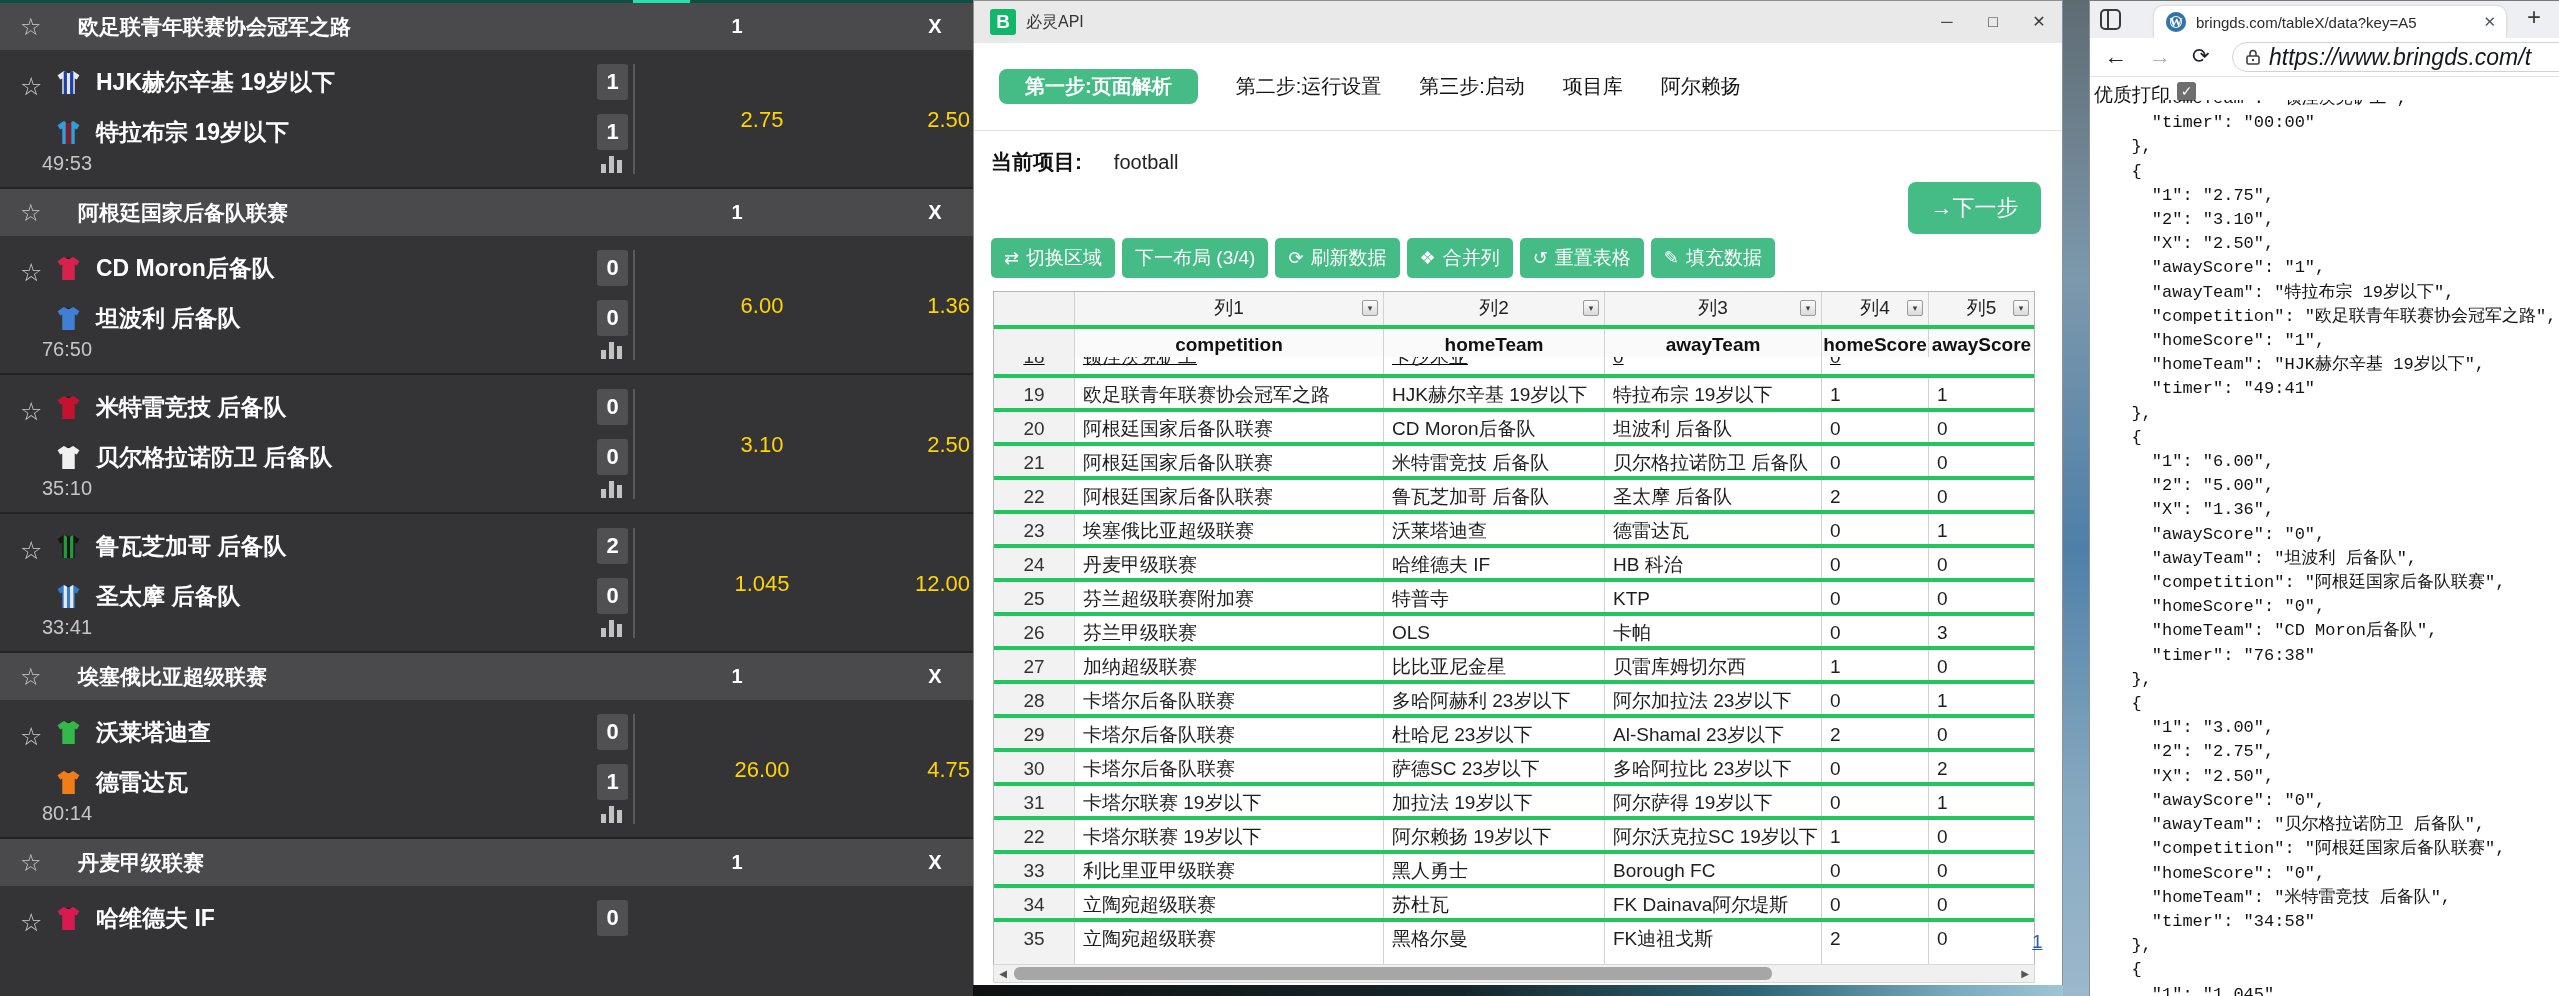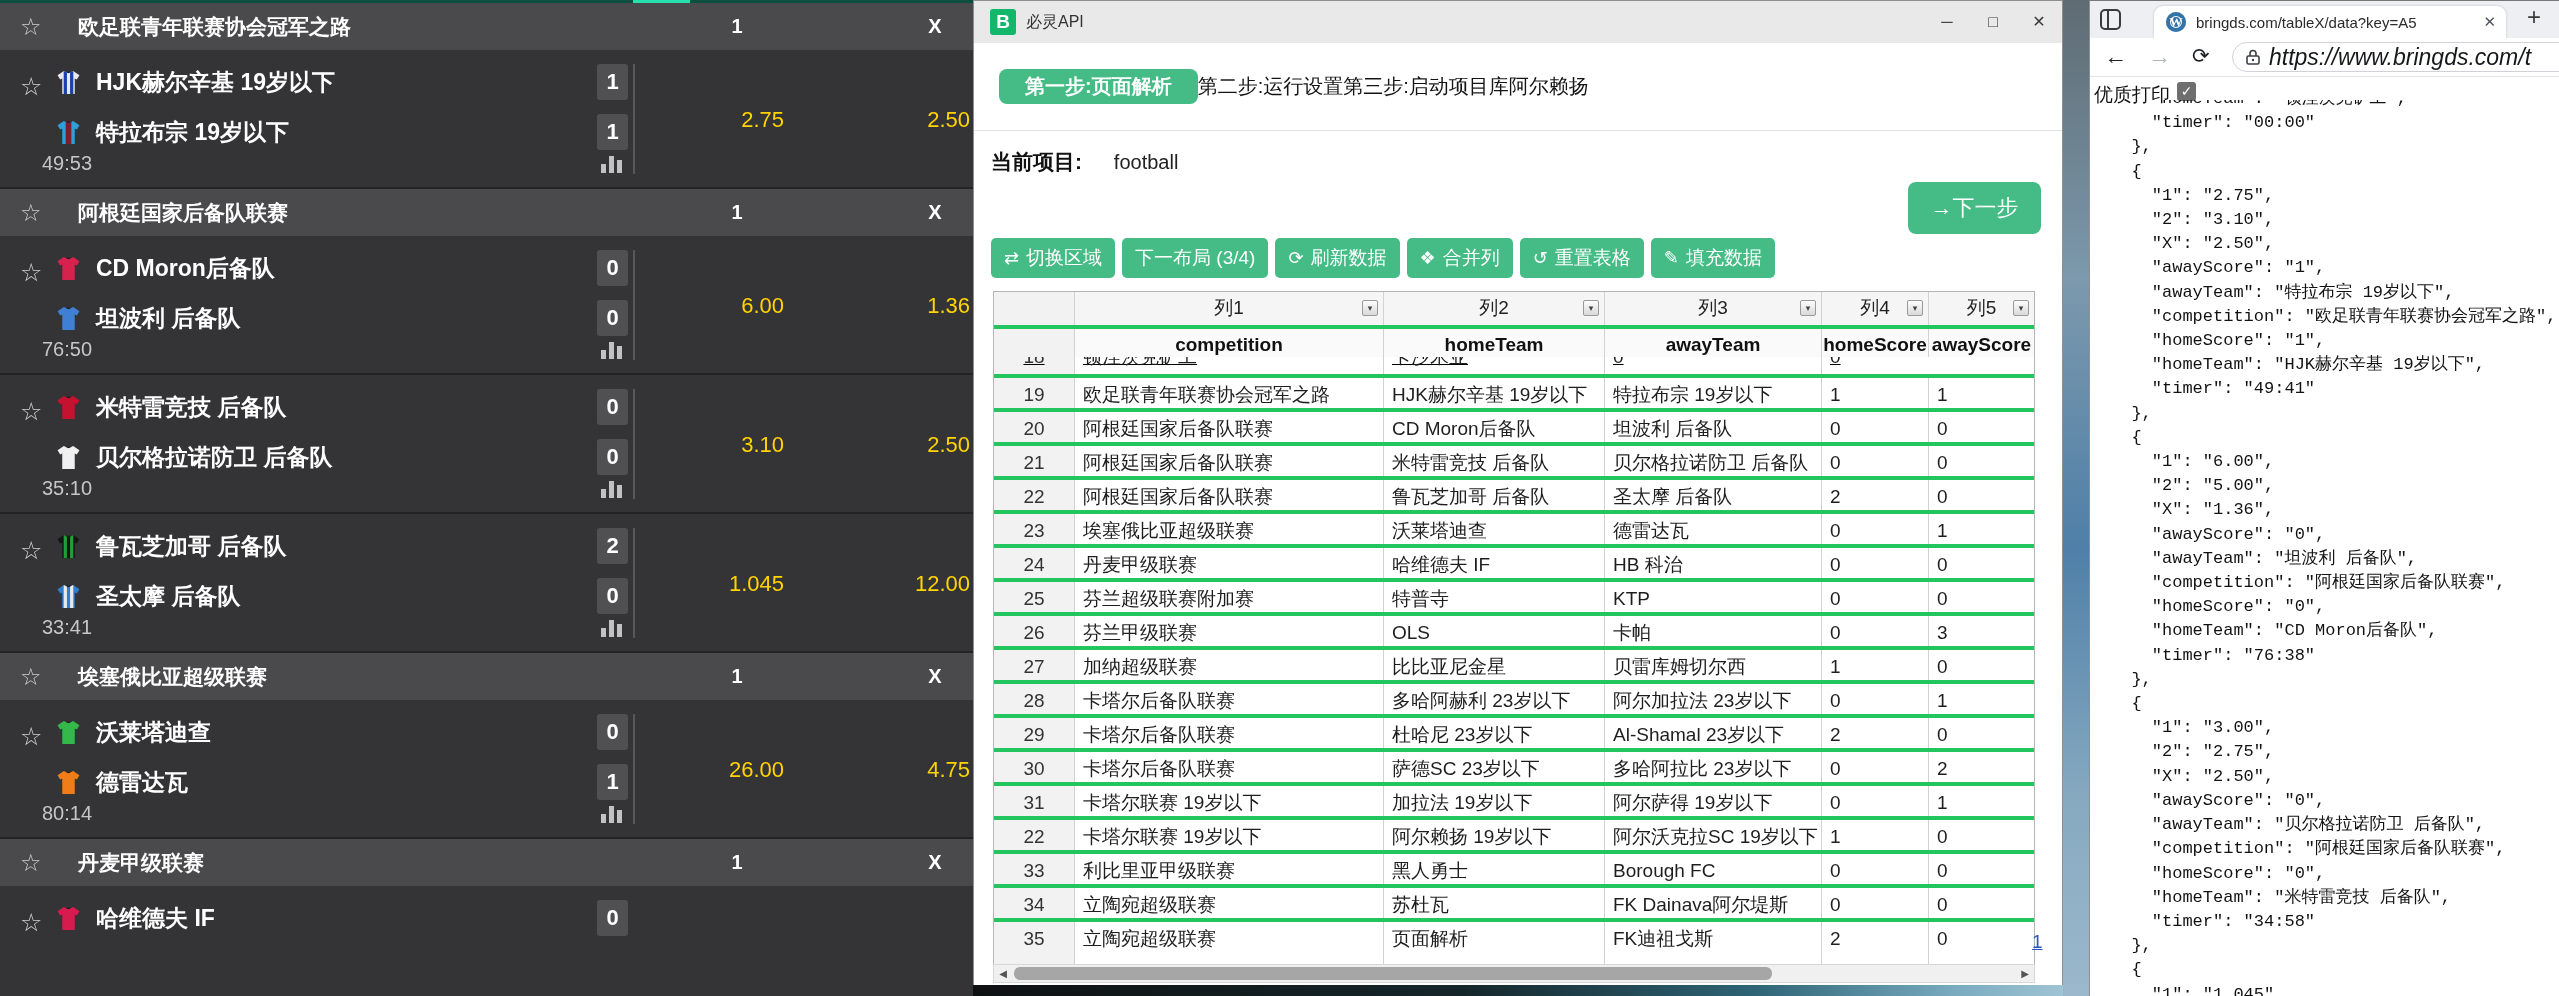--- a/index.html
+++ b/index.html
@@ -24,34 +24,34 @@
   .team svg{width:25px;height:25px;flex:0 0 auto;}
   .team .tname{margin-left:15px;color:#fff;font-weight:bold;font-size:23px;white-space:nowrap;}
   .score{position:absolute;left:597px;width:31px;height:36px;background:#505053;border-radius:3px;color:#fff;
          font-weight:bold;font-size:22px;text-align:center;line-height:36px;}
   .score.s1{top:14px}.score.s2{top:64px}
   .vline{position:absolute;left:633px;top:14px;height:110px;width:2px;background:#58585b;}
   .mtime{position:absolute;left:42px;bottom:12px;color:#c6c6c6;font-size:20px;}
   .statsicon{position:absolute;left:601px;bottom:14px;height:20px;display:flex;align-items:flex-end;gap:3px;}
   .statsicon i{display:block;background:#c2c2c2;width:5px;}
   .odd{position:absolute;top:50px;height:40px;line-height:40px;color:#ffd400;font-size:22px;}
-  .odd.o1{left:704px;width:80px;text-align:right;}
+  .odd.o1{left:722px;width:80px;text-align:center;}
   .odd.ox{left:900px;width:70px;text-align:right;}
   .match.clipped{height:100px;overflow:hidden;border-bottom:none;}
 
   
   .app-window{position:absolute;left:973px;top:0;width:1090px;height:985px;background:#fff;border:1px solid #8f8f8f;border-bottom:none;}
   .titlebar{height:42px;background:#e9e9e9;position:relative;display:flex;align-items:center;}
   .app-logo{margin-left:16px;width:26px;height:26px;background:#12b76a;border-radius:3px;color:#fff;font-weight:bold;
             font-size:19px;text-align:center;line-height:26px;}
   .apptitle{margin-left:10px;font-size:16px;color:#333;}
   .winctls{margin-left:auto;display:flex;}
   .winctl{width:46px;height:42px;text-align:center;line-height:42px;font-size:16px;color:#3a3a3a;}
   .tabs{height:88px;border-bottom:1px solid #e2e2e2;display:flex;align-items:center;padding-left:25px;}
-  .tab{font-size:20px;color:#141414;white-space:nowrap;}
+  .tab{font-size:20px;color:#141414;margin-left:38px;white-space:nowrap;}
   .tab.active{margin-left:0;background:#45bc86;color:#fff;font-weight:bold;padding:4px 26px;border-radius:8px;}
   .project-row{position:absolute;top:147px;left:17px;font-size:21px;color:#111;}
   .plabel{font-weight:bold;}
   .pvalue{margin-left:26px;font-size:20px;color:#222;}
   .next-btn{position:absolute;top:181px;right:21px;width:133px;height:52px;background:#45bc86;border:none;border-radius:8px;
             color:#fff;font-size:22px;font-family:inherit;}
   .toolbar{position:absolute;top:237px;left:17px;display:flex;gap:7px;}
   .tbtn{height:40px;background:#45bc86;border:none;border-radius:5px;color:#fff;font-size:19px;padding:0 13px;
         display:flex;align-items:center;font-family:inherit;white-space:nowrap;}
   .tbtn .tico{margin-right:7px;font-size:18px;}
@@ -574,21 +574,21 @@
           <div class="td num">34</div>
           <div class="td">立陶宛超级联赛</div>
           <div class="td">苏杜瓦</div>
           <div class="td">FK Dainava阿尔堤斯</div>
           <div class="td">0</div>
           <div class="td">0</div>
         </div>
         <div class="trow">
           <div class="td num">35</div>
           <div class="td">立陶宛超级联赛</div>
-          <div class="td">页面解析</div>
+          <div class="td">黑格尔曼</div>
           <div class="td">FK迪祖戈斯</div>
           <div class="td">2</div>
           <div class="td">0</div>
         </div>
         <div class="clip-bottom">
           <div class="trow">
             <div class="td num"></div>
             <div class="td"></div>
             <div class="td"></div>
             <div class="td"></div>

